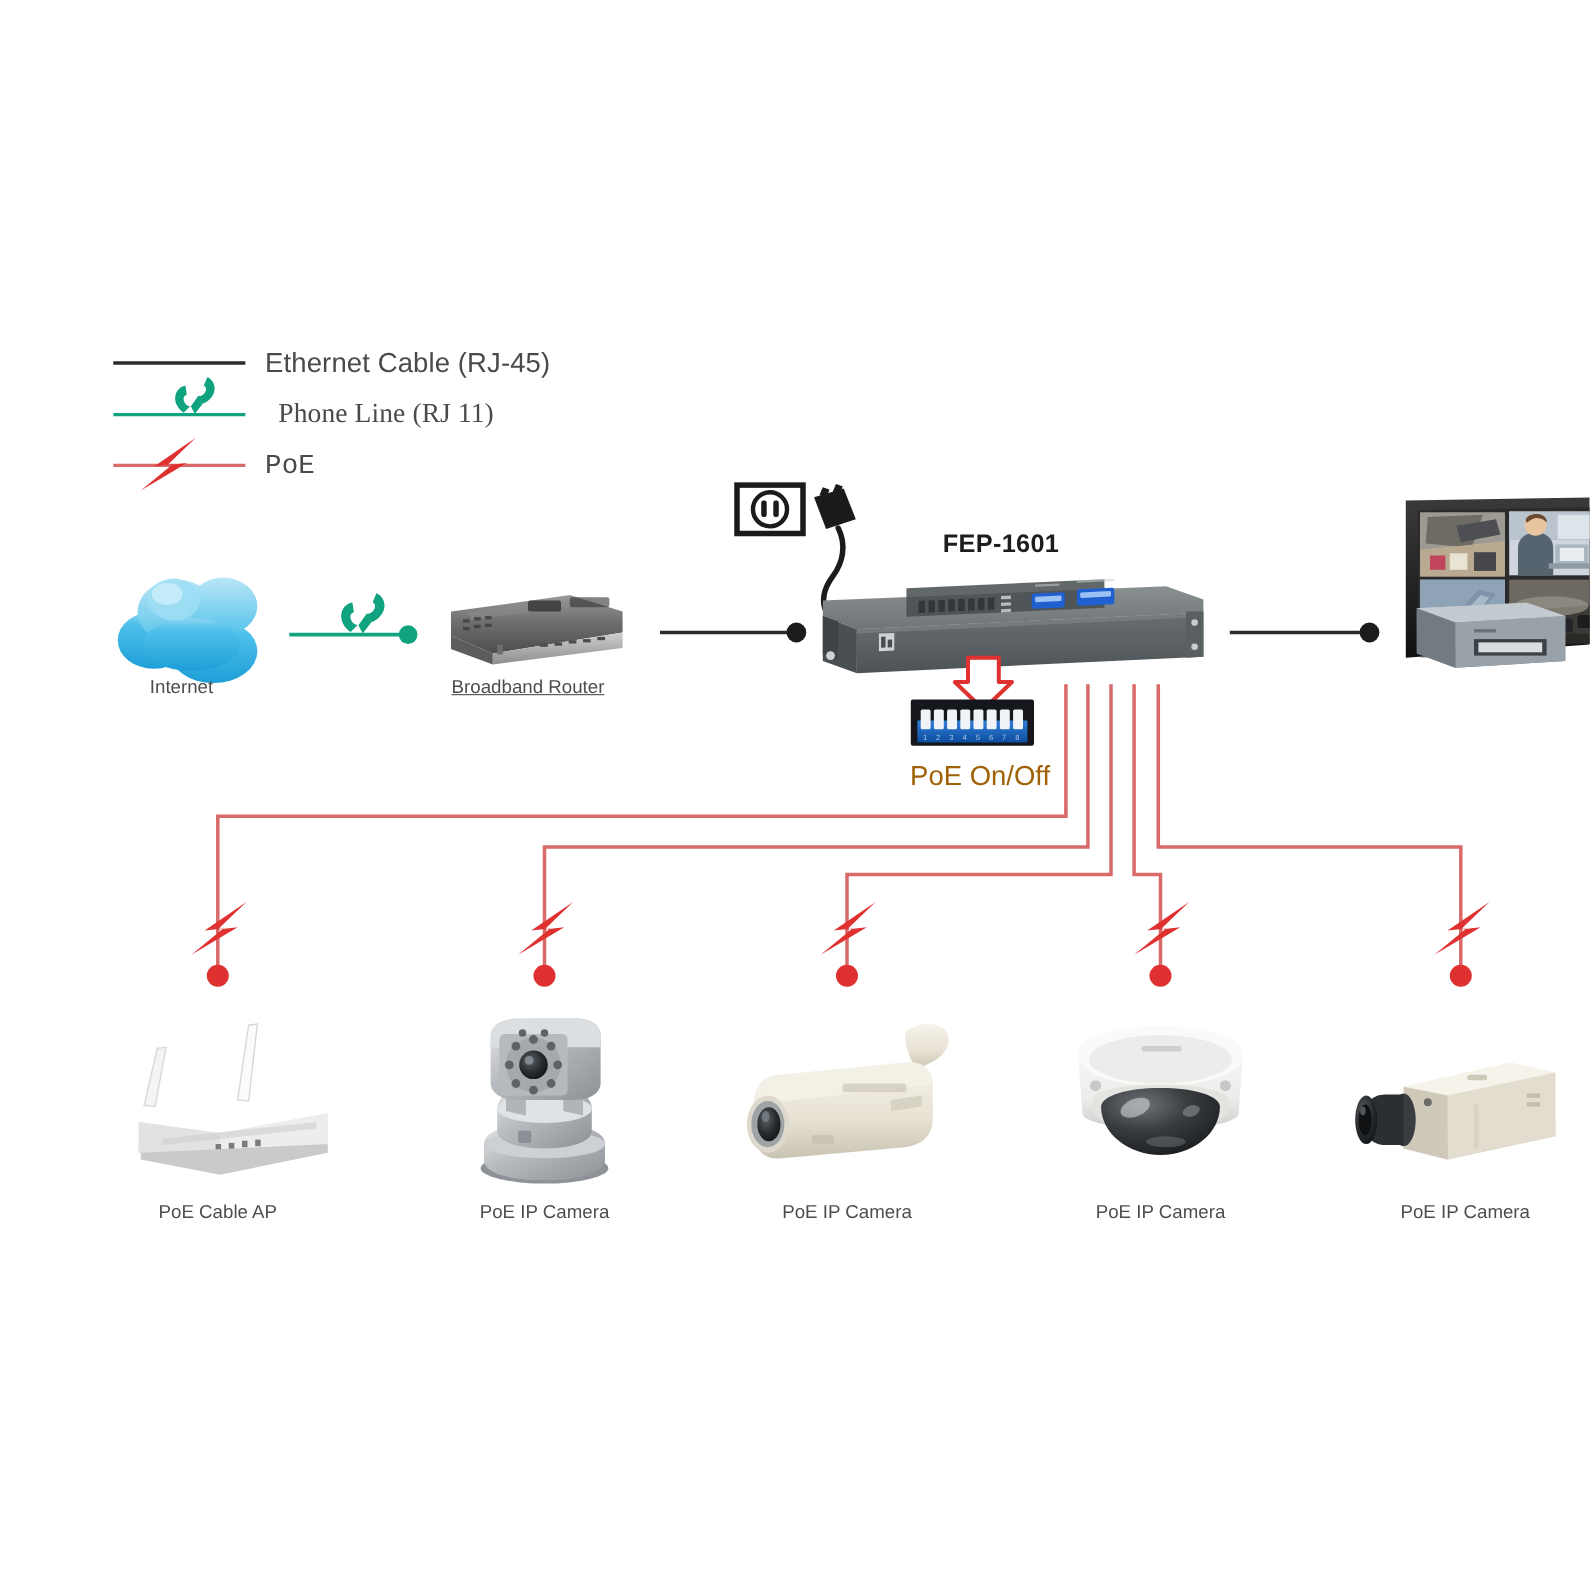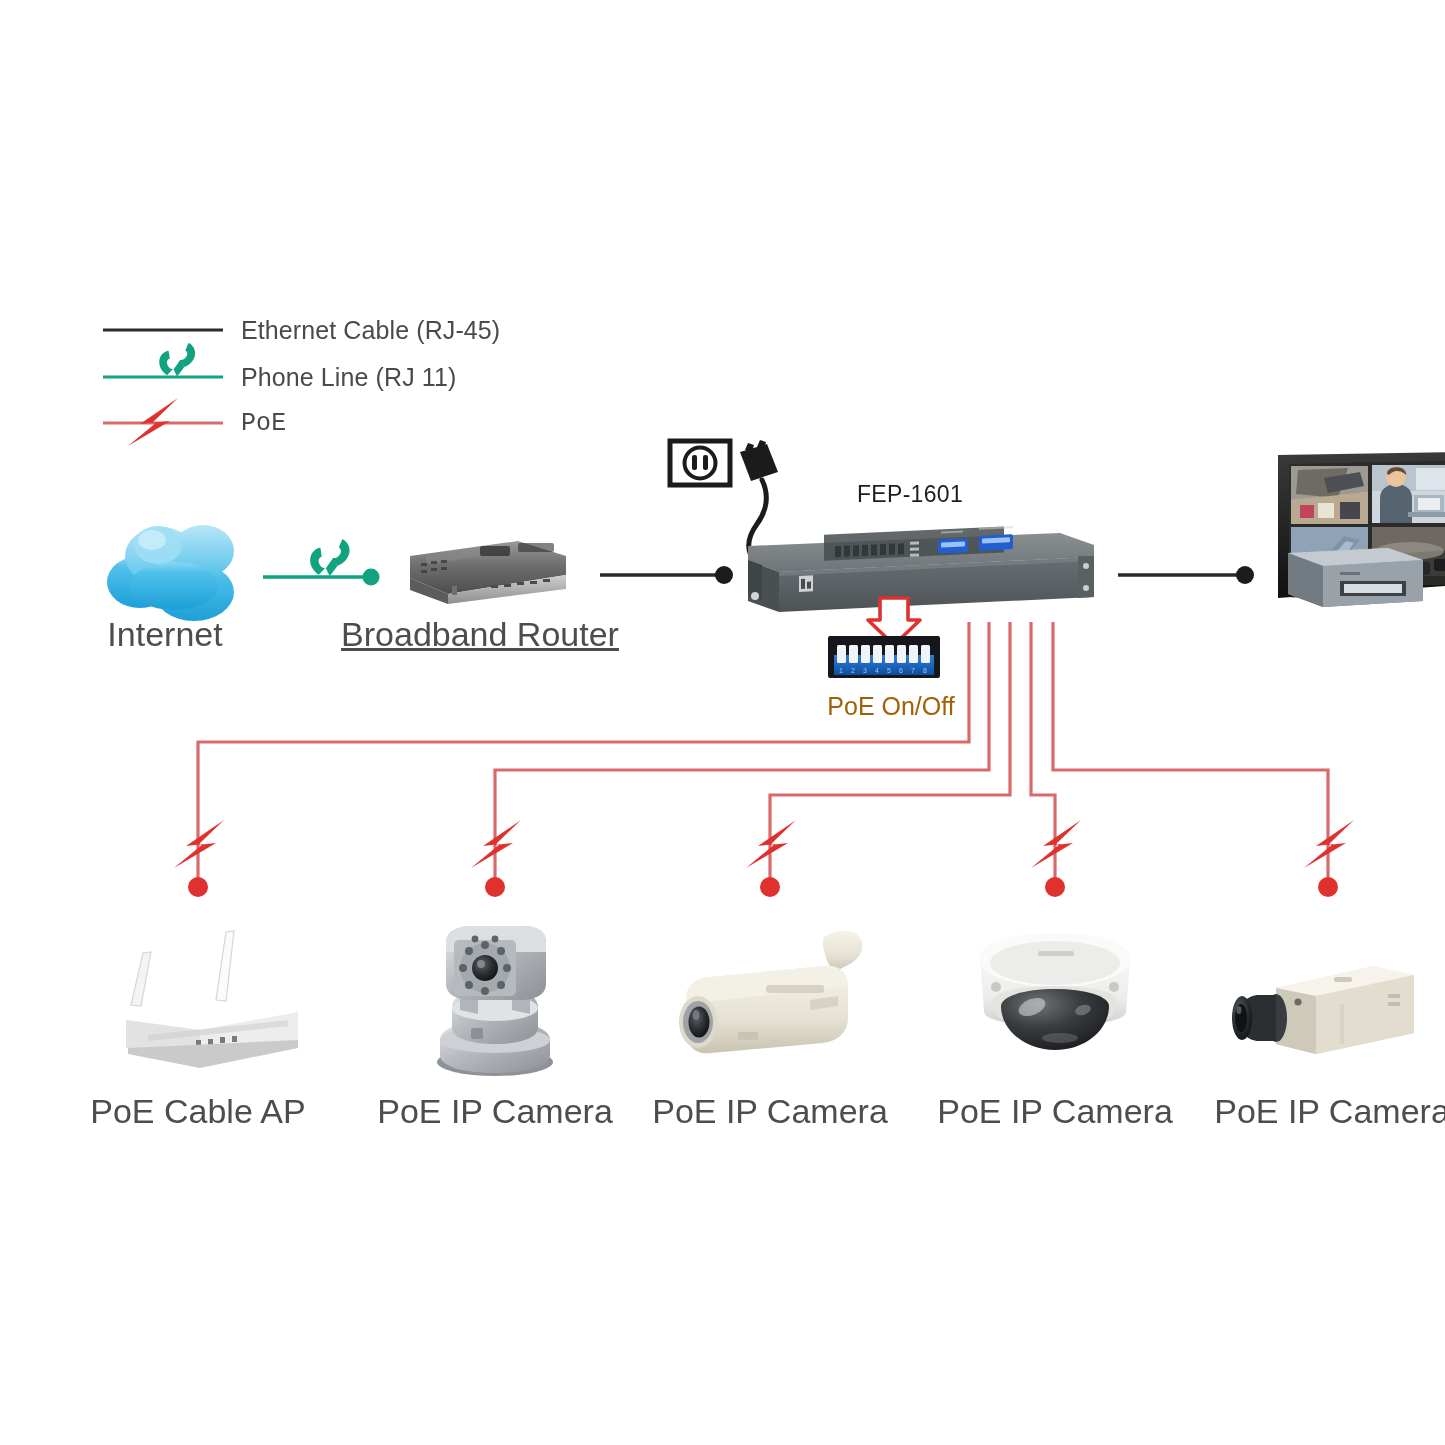--- a/index.html
+++ b/index.html
@@ -4,22 +4,22 @@
 <title>PoE Network Diagram</title>
 <style>
   html,body{margin:0;padding:0;background:#ffffff;}
   body{width:1445px;height:1445px;position:relative;overflow:hidden;
        font-family:"Liberation Sans","DejaVu Sans",sans-serif;color:#3a3a3a;}
   #stage{position:absolute;left:0;top:0;width:1445px;height:1445px;margin-left:48px;}
   #svgroot{position:absolute;left:0;top:0;width:1445px;height:1445px;}
 
   .lbl{position:absolute;white-space:nowrap;color:#4a4a4a;}
   .legend-text{font-size:25px;letter-spacing:.1px;}
-  .node-label{font-size:34px;color:#4d4d4d;}
-  .dev-title{font-size:23px;font-weight:normal;color:#1d1d1d;letter-spacing:.3px;}
+  .node-label{font-size:17px;color:#4d4d4d;}
+  .dev-title{font-size:23px;font-weight:bold;color:#1d1d1d;letter-spacing:.3px;}
   .poe-label{font-size:25px;color:#a16207;}
   .ctr{transform:translateX(-50%);}
 </style>
 </head>
 <body>
 
 <div id="stage">
 
   <svg id="svgroot" viewBox="0 0 1445 1445" xmlns="http://www.w3.org/2000/svg">
     <defs>
@@ -463,21 +463,21 @@
       <rect x="1286" y="977" width="18" height="5" rx="2" fill="#cfc9b9"></rect>
       <rect x="1292" y="1004" width="4" height="40" fill="#d4cec0" opacity=".7"></rect>
       <g fill="#b9b3a4" opacity=".75">
         <rect x="1340" y="994" width="12" height="4"></rect>
         <rect x="1340" y="1002" width="12" height="4"></rect>
       </g>
     </g>
   </svg>
 
   <div class="lbl legend-text" style="left:193px;top:316px;">Ethernet Cable (RJ-45)</div>
-  <div class="lbl legend-text" style="left:193px;top:363px;">Phone Line (RJ 11)</div>
+  <div class="lbl legend-text" style="left:205px;top:363px;font-family:Liberation Serif, serif;">Phone Line (RJ 11)</div>
   <div class="lbl legend-text" style="left:193px;top:409px;font-family:Liberation Mono, monospace;">PoE</div>
 
   <div class="lbl node-label ctr" style="left:117px;top:615px;">Internet</div>
   <div class="lbl node-label ctr" style="left:432px;top:615px;text-decoration:underline;">Broadband Router</div>
   <div class="lbl dev-title ctr" style="left:862px;top:481px;">FEP-1601</div>
 
   <div class="lbl poe-label ctr" style="left:843px;top:692px;">PoE On/Off</div>
 
   <div class="lbl node-label ctr" style="left:150px;top:1092px;">PoE Cable AP</div>
   <div class="lbl node-label ctr" style="left:447px;top:1092px;">PoE IP Camera</div>

